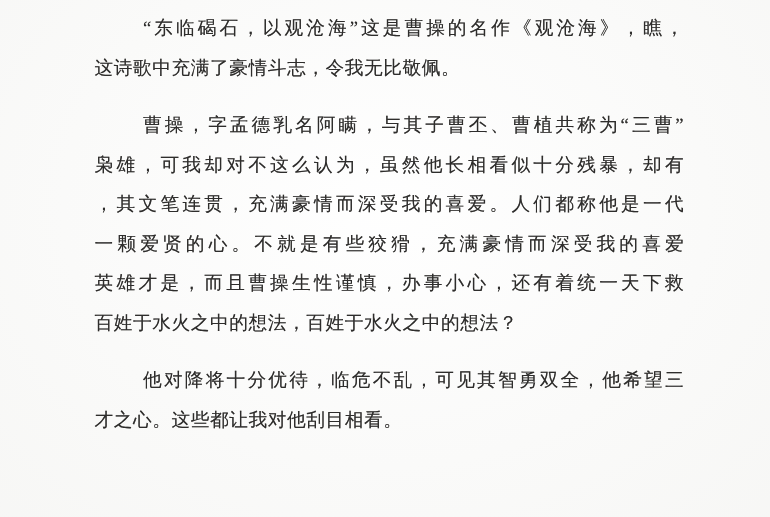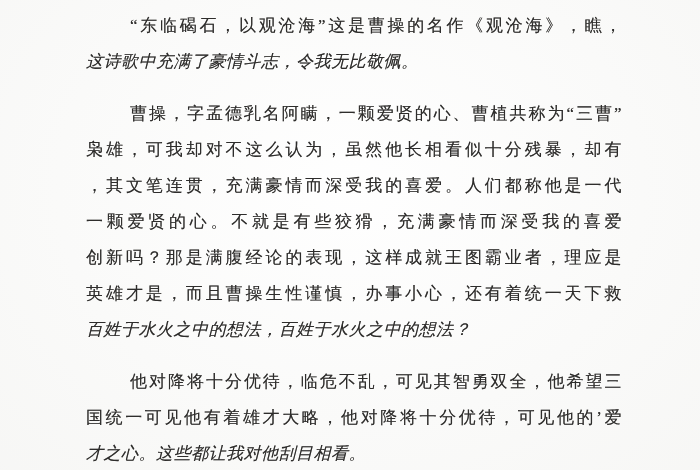--- a/index.html
+++ b/index.html
@@ -41,42 +41,39 @@
     text-align-last: justify;
   }
   
   .line.first {
     text-indent: 44px;
   }
   
   .line.last {
     text-align: center;
     text-align-last: left;
-    font-style: italic;
   }
 </style>
 </head>
 <body>
 
 <div class="page">
 
   <div class="paragraph">
     <div class="line full first">“东临碣石，以观沧海”这是曹操的名作《观沧海》，瞧，</div>
     <div class="line last">这诗歌中充满了豪情斗志，令我无比敬佩。</div>
   </div>
 
   <div class="paragraph">
-    <div class="line full first">曹操，字孟德乳名阿瞒，一颗爱贤的心、曹植共称为“三曹”</div>
+    <div class="line full first">曹操，字孟德乳名阿瞒，与其子曹丕、曹植共称为“三曹”</div>
     <div class="line full">枭雄，可我却对不这么认为，虽然他长相看似十分残暴，却有</div>
     <div class="line full">，其文笔连贯，充满豪情而深受我的喜爱。人们都称他是一代</div>
     <div class="line full">一颗爱贤的心。不就是有些狡猾，充满豪情而深受我的喜爱</div>
-    <div class="line full">创新吗？那是满腹经论的表现，这样成就王图霸业者，理应是</div>
     <div class="line full">英雄才是，而且曹操生性谨慎，办事小心，还有着统一天下救</div>
     <div class="line last">百姓于水火之中的想法，百姓于水火之中的想法？</div>
   </div>
 
   <div class="paragraph">
     <div class="line full first">他对降将十分优待，临危不乱，可见其智勇双全，他希望三</div>
-    <div class="line full">国统一可见他有着雄才大略，他对降将十分优待，可见他的’爱</div>
     <div class="line last">才之心。这些都让我对他刮目相看。</div>
   </div>
 
 </div>
 
 </body></html>

